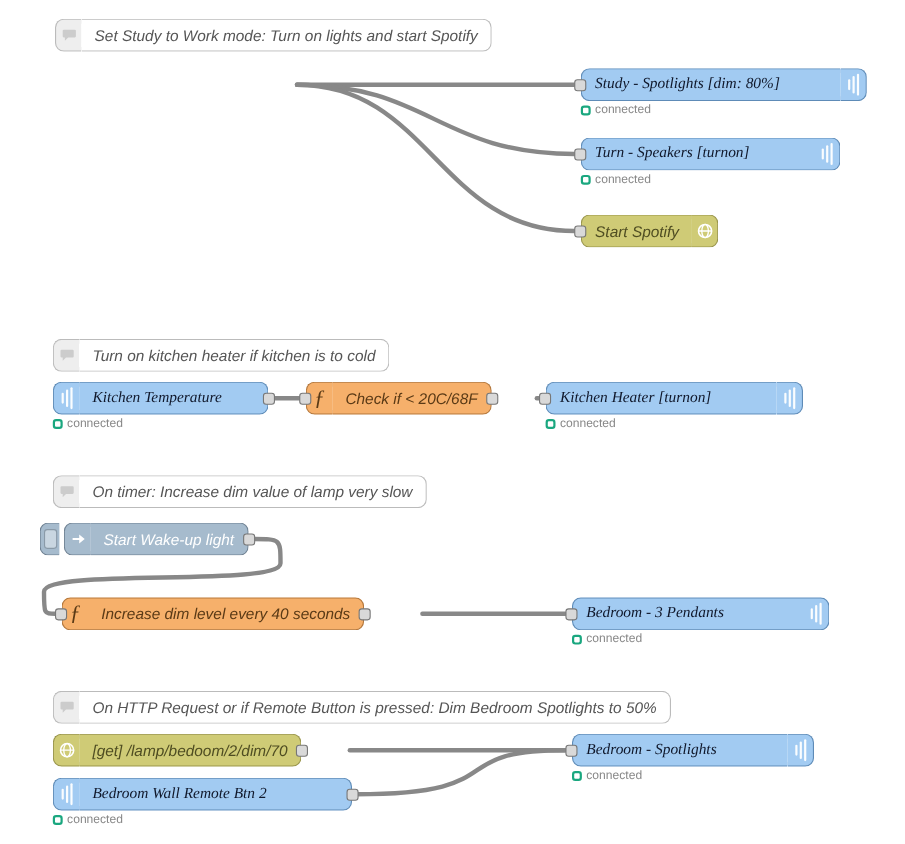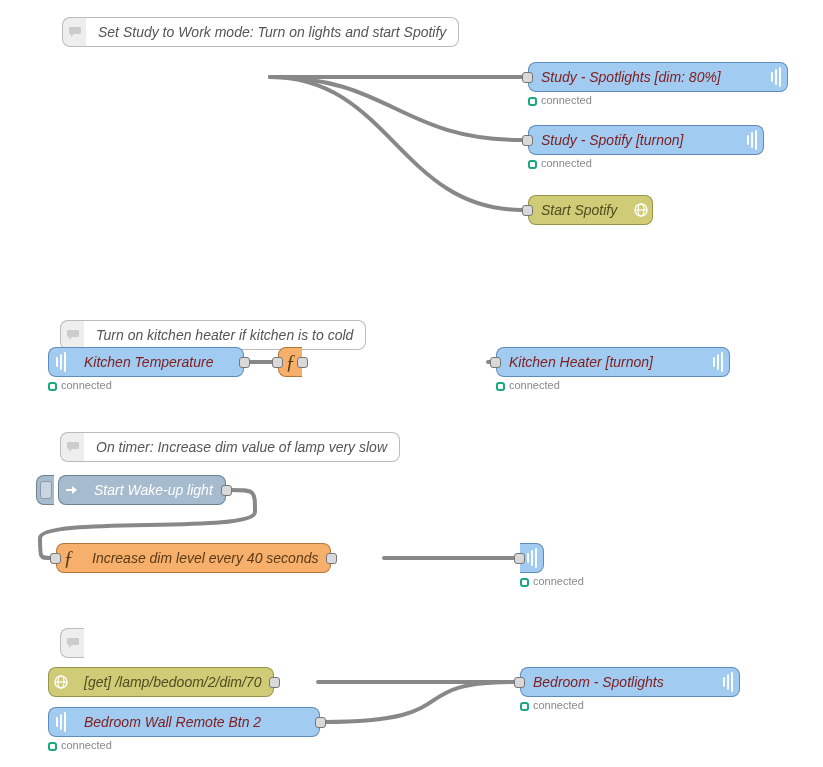--- a/index.html
+++ b/index.html
@@ -59,38 +59,38 @@
   .node .cap.left  { border-radius: 8px 0 0 8px; border-right-width: 0; }
   .node .cap.right { border-radius: 0 8px 8px 0; border-left-width: 0; }
   .node .label.first { border-left: 1px solid; border-radius: 8px 0 0 8px; }
   .node .label.last  { border-right: 1px solid; border-radius: 0 8px 8px 0; }
 
   
   .node.comment {
     height: 30px;
     font-style: italic;
     background: #fff;
-    margin-left: 12px;
   }
   .node.comment .cap { background: #eee; border-color: #bbb; }
   .node.comment .label { background: #fff; border-color: #bbb; }
   .node.comment .label.last { border-right: 1px solid #bbb; }
 
   
   .node.inject .cap, .node.inject .label {
     background: #a6bbcd;
     border-color: #6e8092;
     color: #fff;
   }
 
   
   .node.device .cap, .node.device .label {
     background: #a2cbf2;
     border-color: #5e8bb7;
-    color: #7f1d1d;
+    color: #0f172a;
+    font-family: Liberation Serif, serif;
   }
 
   
   .node.func .cap, .node.func .label {
     background: #f6b06b;
     border-color: #b3773c;
     color: #5a3a16;
   }
 
   
@@ -134,21 +134,21 @@
   }
 
   
   .status {
     position: absolute;
     top: 32px;
     font-size: 11px;
     color: #888;
     font-style: normal;
     display: flex;
-    align-items: flex-end;
+    align-items: center;
     gap: 4px;
   }
   .status .dot {
     width: 9px; height: 9px;
     border: 2px solid #1aa77f;
     border-radius: 3px;
     background: #fff;
   }
 
   
@@ -214,21 +214,21 @@
         </div>
       </div>
   <div class="status" style="left:0">
         <span class="dot"></span>
         <span>connected</span>
       </div>
 </div>
 
 <div class="node device" style="left:528px; top:125px; width:236px">
   <div class="port left"></div>
-  <div class="label first" style="flex:1">Study - Spotify [turnon]</div>
+  <div class="label first" style="flex:1">Turn - Speakers [turnon]</div>
   <div class="cap right">
         <div class="icon stripes">
           <span></span>
           <span></span>
           <span></span>
         </div>
       </div>
   <div class="status" style="left:0">
         <span class="dot"></span>
         <span>connected</span>
@@ -240,21 +240,21 @@
   <div class="label first">Start Spotify</div>
   <div class="cap right">
     <svg width="16" height="16">
           <circle cx="8" cy="8" r="6" fill="none" stroke="#fff" stroke-width="1.4"></circle>
           <ellipse cx="8" cy="8" rx="3" ry="6" fill="none" stroke="#fff" stroke-width="1.2"></ellipse>
           <line x1="2" y1="8" x2="14" y2="8" stroke="#fff" stroke-width="1.2"></line>
         </svg>
   </div>
 </div>
 
-<div class="node comment" style="left:48px; top:320px; width:360px">
+<div class="node comment" style="left:48px; top:308px; width:360px">
   <div class="cap left icon speech">
     <svg width="14" height="12">
           <path d="M2 1 h10 a1 1 0 0 1 1 1 v5 a1 1 0 0 1 -1 1 h-6 l-3 3 v-3 h-1 a1 1 0 0 1 -1 -1 v-5 a1 1 0 0 1 1 -1 z"></path>
         </svg>
   </div>
   <div class="label last">Turn on kitchen heater if kitchen is to cold</div>
 </div>
 
 <div class="node device" style="left:48px; top:347px; width:196px">
   <div class="cap left">
@@ -268,20 +268,21 @@
   <div class="port right"></div>
   <div class="status" style="left:0">
         <span class="dot"></span>
         <span>connected</span>
       </div>
 </div>
 
 <div class="node func" style="left:278px; top:347px">
   <div class="port left"></div>
   <div class="cap left icon f">ƒ</div>
+  <div class="label last">Check if &lt; 20C/68F</div>
   <div class="port right"></div>
 </div>
 
 <div class="node device" style="left:496px; top:347px; width:234px">
   <div class="port left"></div>
   <div class="label first" style="flex:1">Kitchen Heater [turnon]</div>
   <div class="cap right">
         <div class="icon stripes">
           <span></span>
           <span></span>
@@ -316,39 +317,41 @@
 
 <div class="node func" style="left:56px; top:543px">
   <div class="port left"></div>
   <div class="cap left icon f">ƒ</div>
   <div class="label last">Increase dim level every 40 seconds</div>
   <div class="port right"></div>
 </div>
 
 <div class="node device" style="left:520px; top:543px; width:234px">
   <div class="port left"></div>
+  <div class="label first" style="flex:1">Bedroom - 3 Pendants</div>
   <div class="cap right">
         <div class="icon stripes">
           <span></span>
           <span></span>
           <span></span>
         </div>
       </div>
   <div class="status" style="left:0">
         <span class="dot"></span>
         <span>connected</span>
       </div>
 </div>
 
 <div class="node comment" style="left:48px; top:628px; width:617px">
   <div class="cap left icon speech">
     <svg width="14" height="12">
           <path d="M2 1 h10 a1 1 0 0 1 1 1 v5 a1 1 0 0 1 -1 1 h-6 l-3 3 v-3 h-1 a1 1 0 0 1 -1 -1 v-5 a1 1 0 0 1 1 -1 z"></path>
         </svg>
   </div>
+  <div class="label last">On HTTP Request or if Remote Button is pressed: Dim Bedroom Spotlights to 50%</div>
 </div>
 
 <div class="node http" style="left:48px; top:667px">
   <div class="cap left">
     <svg width="16" height="16">
           <circle cx="8" cy="8" r="6" fill="none" stroke="#fff" stroke-width="1.4"></circle>
           <ellipse cx="8" cy="8" rx="3" ry="6" fill="none" stroke="#fff" stroke-width="1.2"></ellipse>
           <line x1="2" y1="8" x2="14" y2="8" stroke="#fff" stroke-width="1.2"></line>
         </svg>
   </div>

